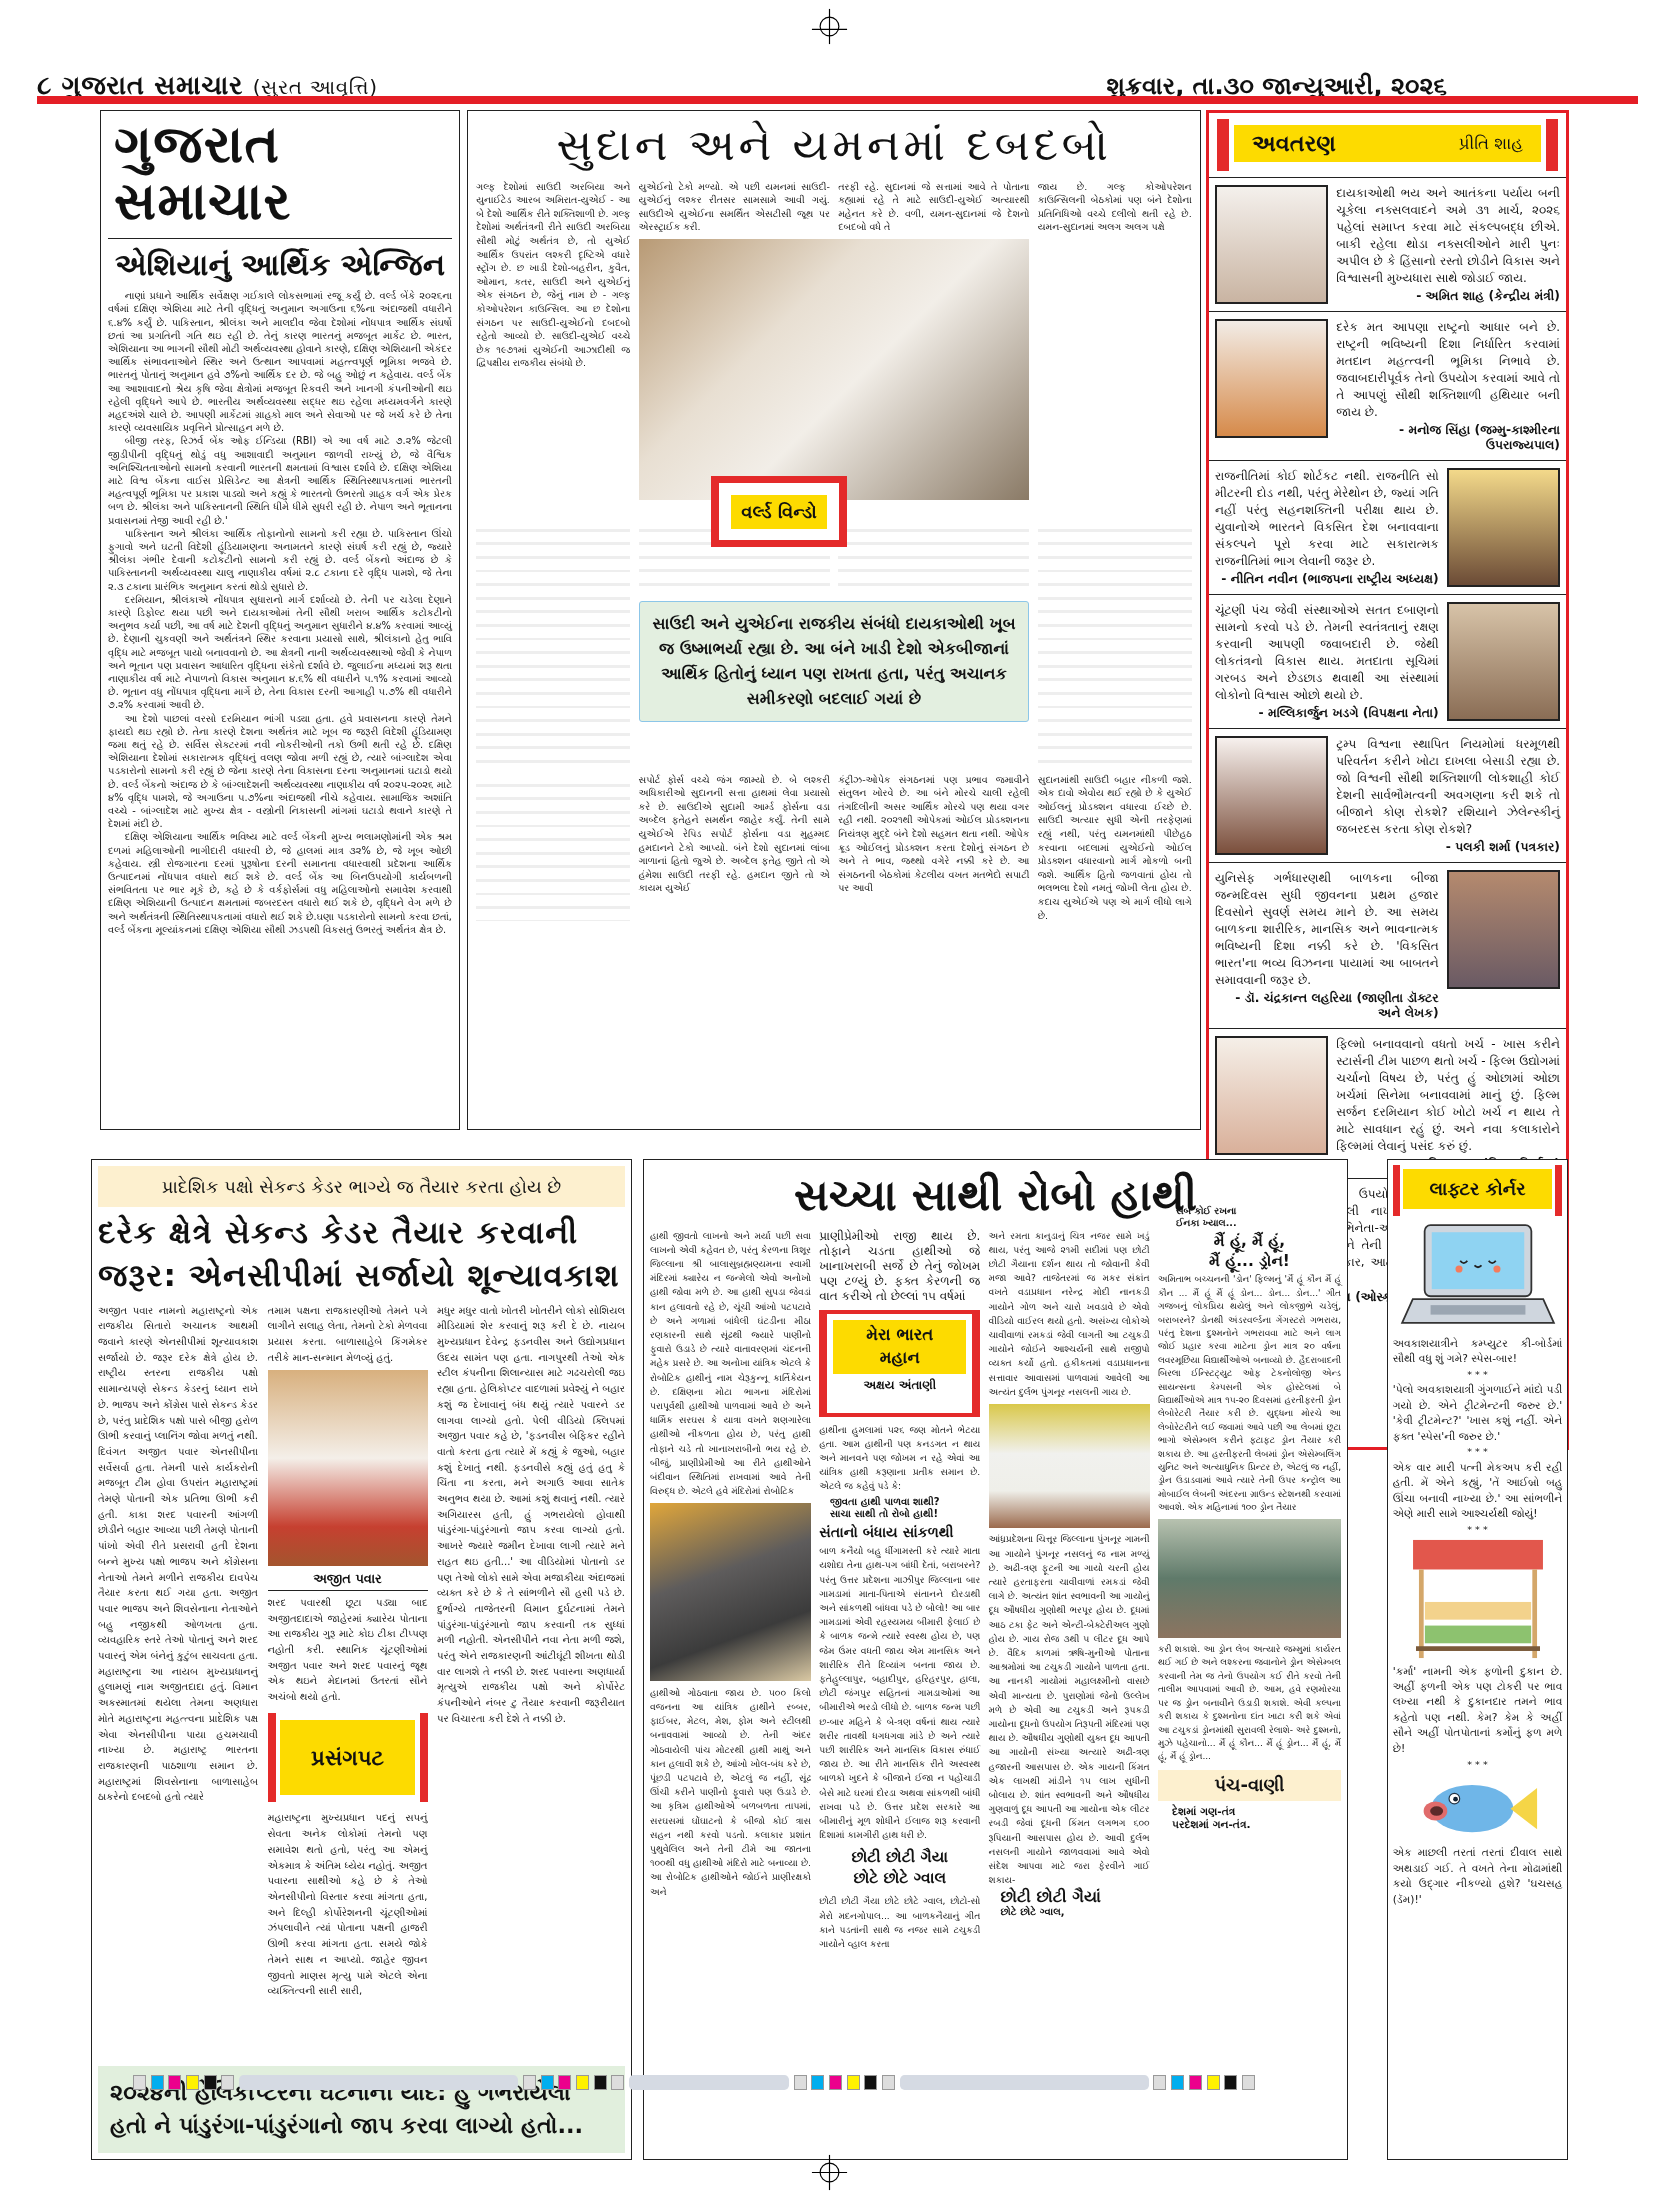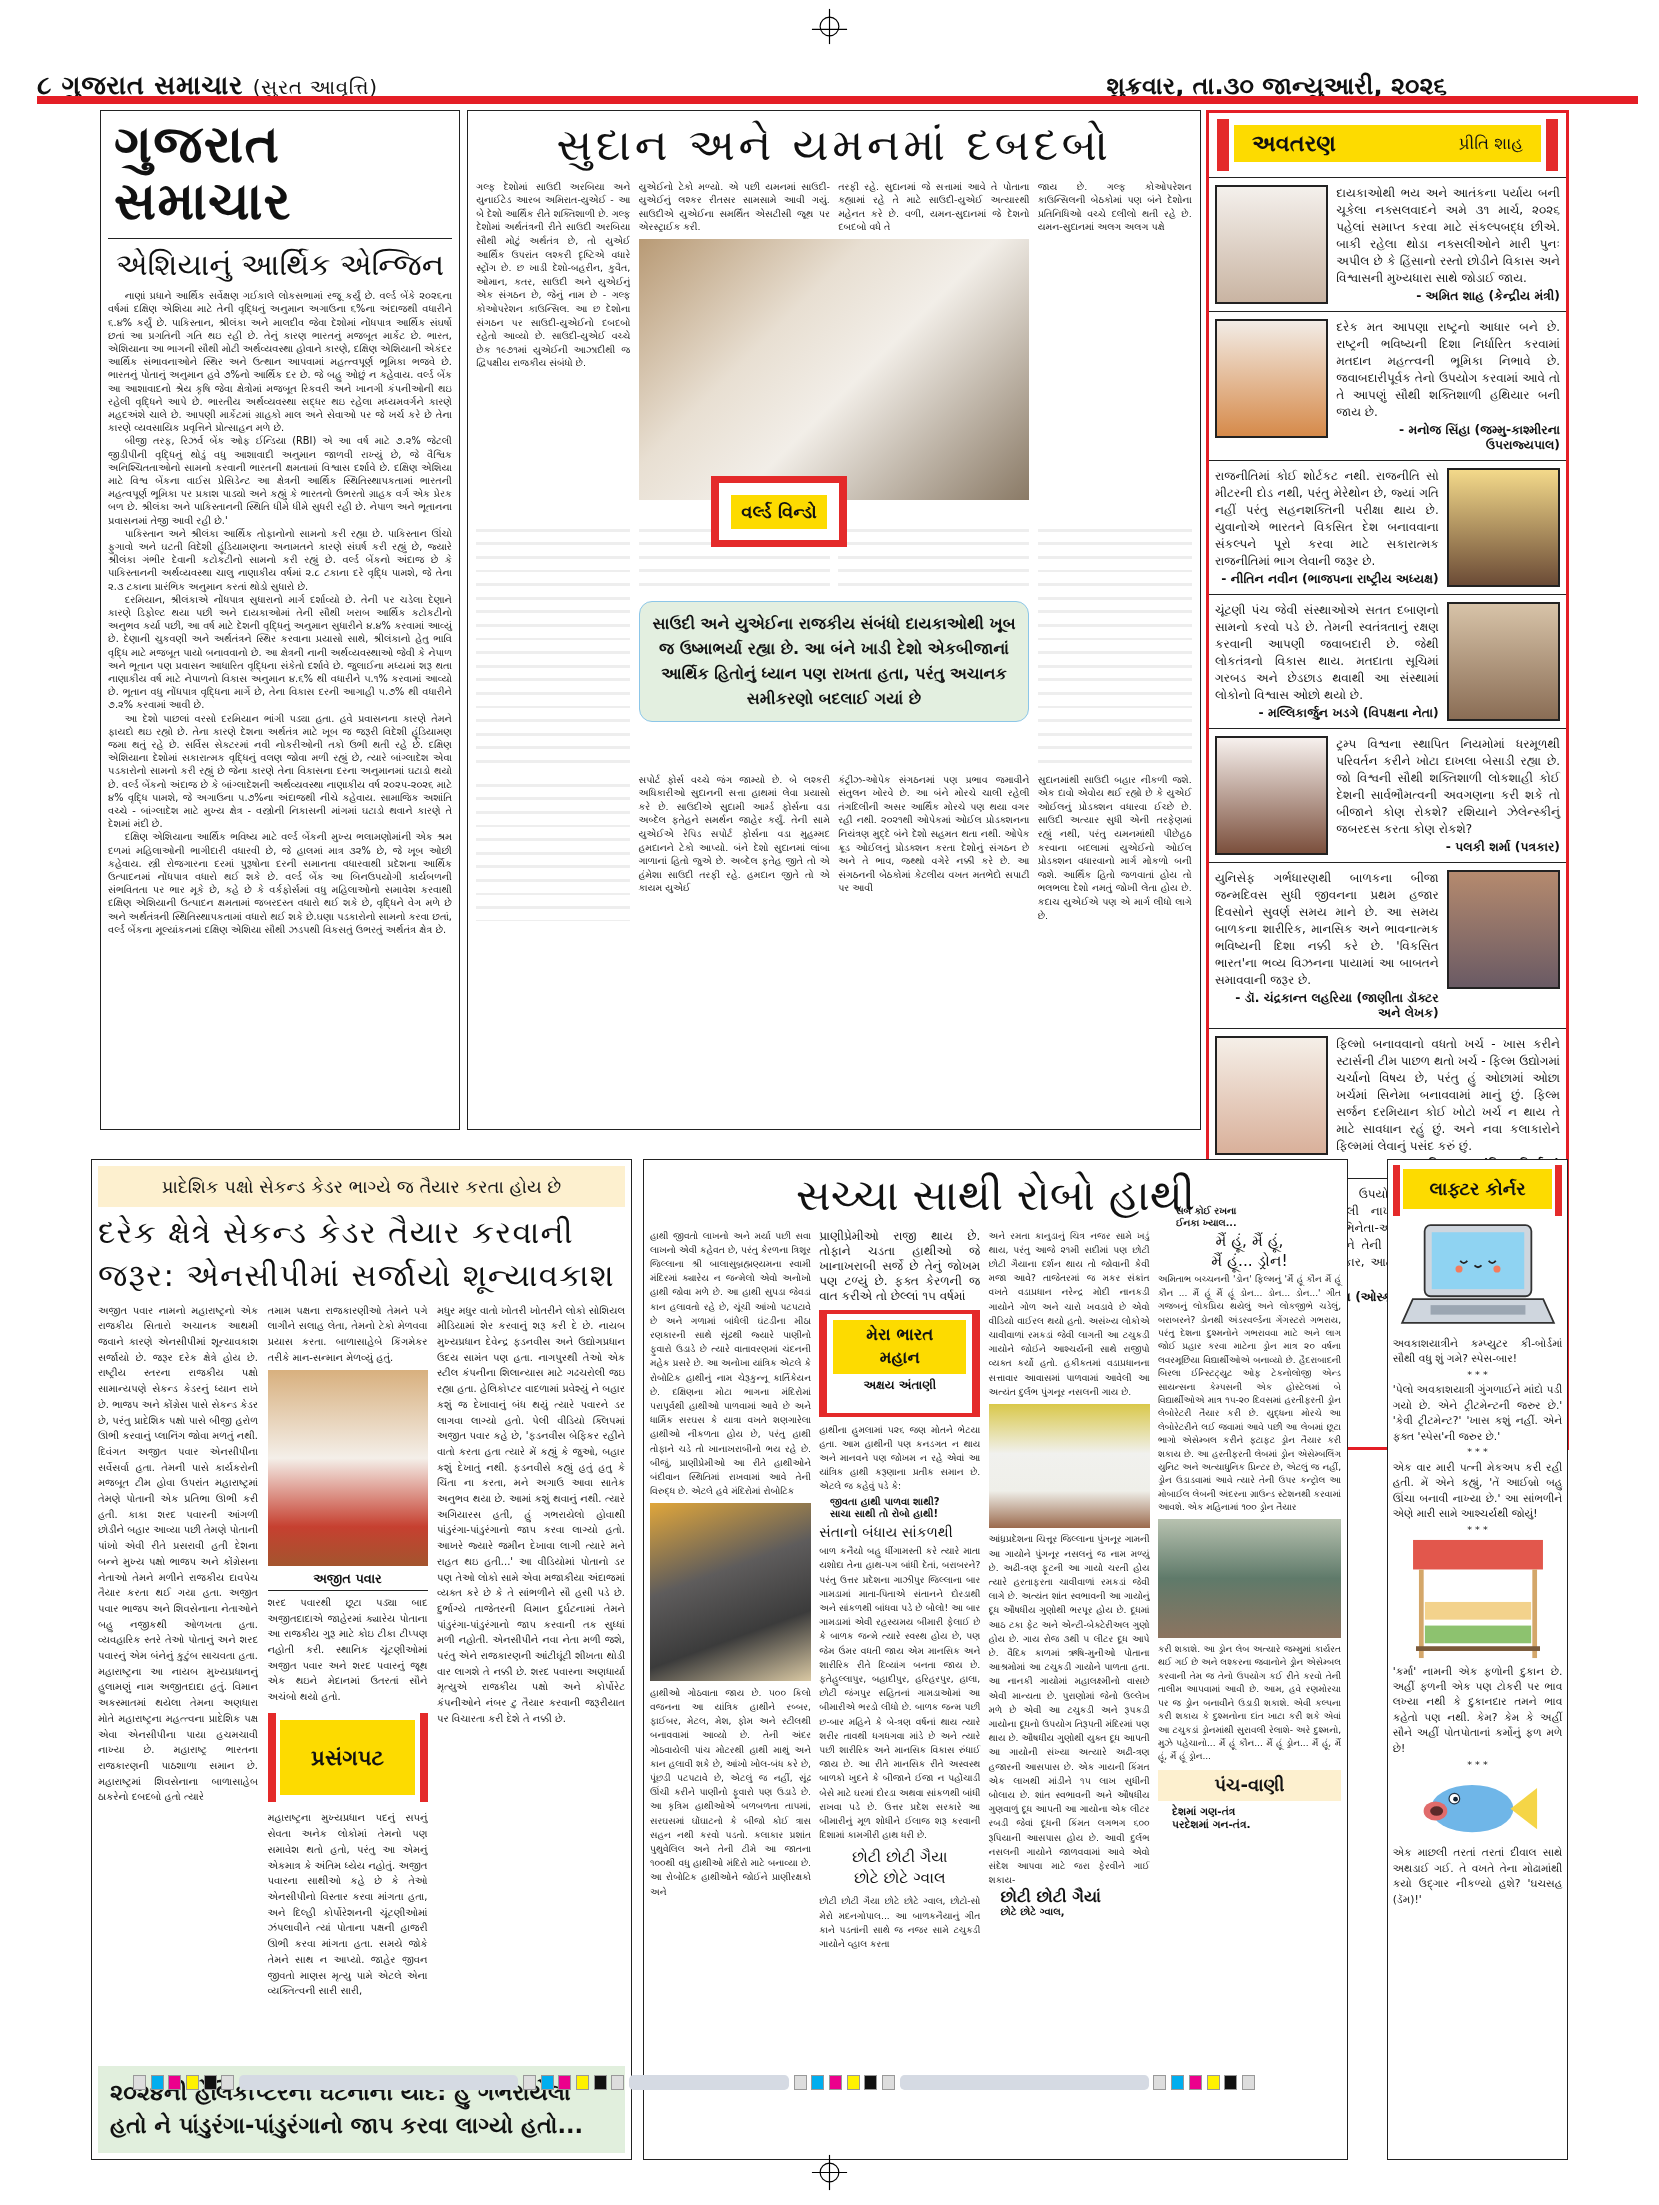--- a/index.html
+++ b/index.html
@@ -6,23 +6,23 @@
 body{width:1660px;height:2205px;background:#fff;font-family:"DejaVu Sans",sans-serif;color:#111;position:relative;overflow:hidden}
 .abs{position:absolute}
 .reg{font-size:8.3px;text-align:center;line-height:1}
 .masthead-l{left:37px;top:70px;font-size:26px;font-weight:bold;letter-spacing:0.6px}
 .masthead-l small{font-size:20px;font-weight:normal}
 .masthead-r{right:213px;top:72px;font-size:24px;font-weight:bold}
 .redbar{left:37px;top:96px;width:1601px;height:8.3px;background:#e41e26}
 .box{border:1.8px solid #222;background:#fff}
 .col-text{font-size:12.4px;line-height:18.4px;text-align:justify;column-gap:13px}
 .logo-big{font-size:66px;font-weight:900;letter-spacing:1.2px;font-family:"DejaVu Sans",sans-serif;border-bottom:1.8px solid #222;padding:0 6px 8.3px;line-height:1.1}
-h1,h2,h3{font-weight:normal}
+h1,h2,h3{font-weight:bold}
 .head-main{font-size:51px;text-align:center;line-height:66px;letter-spacing:3.6px}
-.pull{background:#e3efe0;border:1.8px solid #8cc6e8;border-radius:13px;font-size:22.5px;font-weight:bold;text-align:center;line-height:34px;padding:9.5px}
+.pull{background:#e3efe0;border:1.8px solid #8cc6e8;border-radius:3px;font-size:22.5px;font-weight:bold;text-align:center;line-height:34px;padding:9.5px}
 .yellow{background:#fddb00}
 .bracket{position:relative;border-left:8.3px solid #e42a2a;border-right:8.3px solid #e42a2a}
 .bracket:before,.bracket:after{content:"";position:absolute;left:0;right:0;height:8.3px}
 .quote{display:flex;gap:8.3px;border-bottom:1.8px solid #222;padding:7.1px 6px}
 .quote .ph{flex:0 0 113px;border:2.4px solid #222;background:linear-gradient(180deg,#d8c9b5,#9a7c63);height:119px}
 .quote .txt{font-size:12px;line-height:17px;text-align:justify}
 .quote .by{font-weight:bold;text-align:right;font-size:12.4px;margin-top:1.2px}
 .photo{background:linear-gradient(160deg,#c9a46b,#7b6a5a 50%,#d9d2c4);border:0}
 .colorbar{display:flex;gap:4.7px;align-items:center}
 .sw{width:13px;height:15.4px;border:1.2px solid #999}

